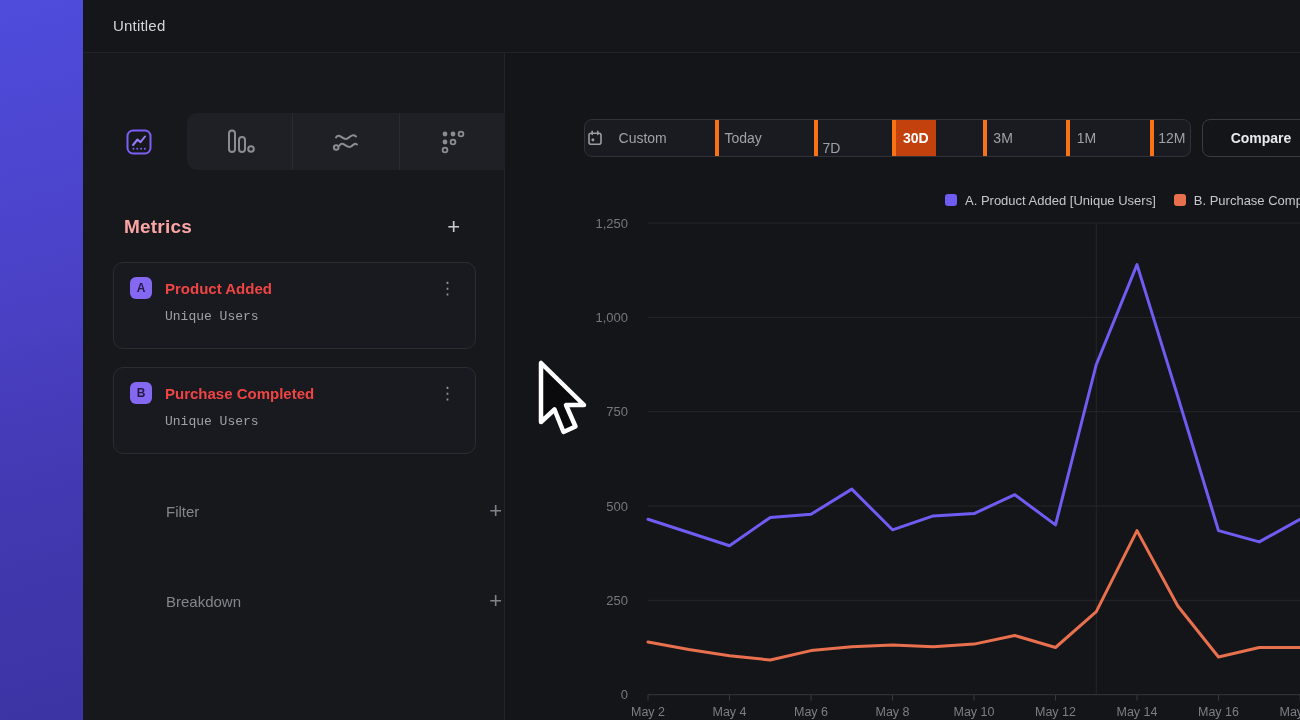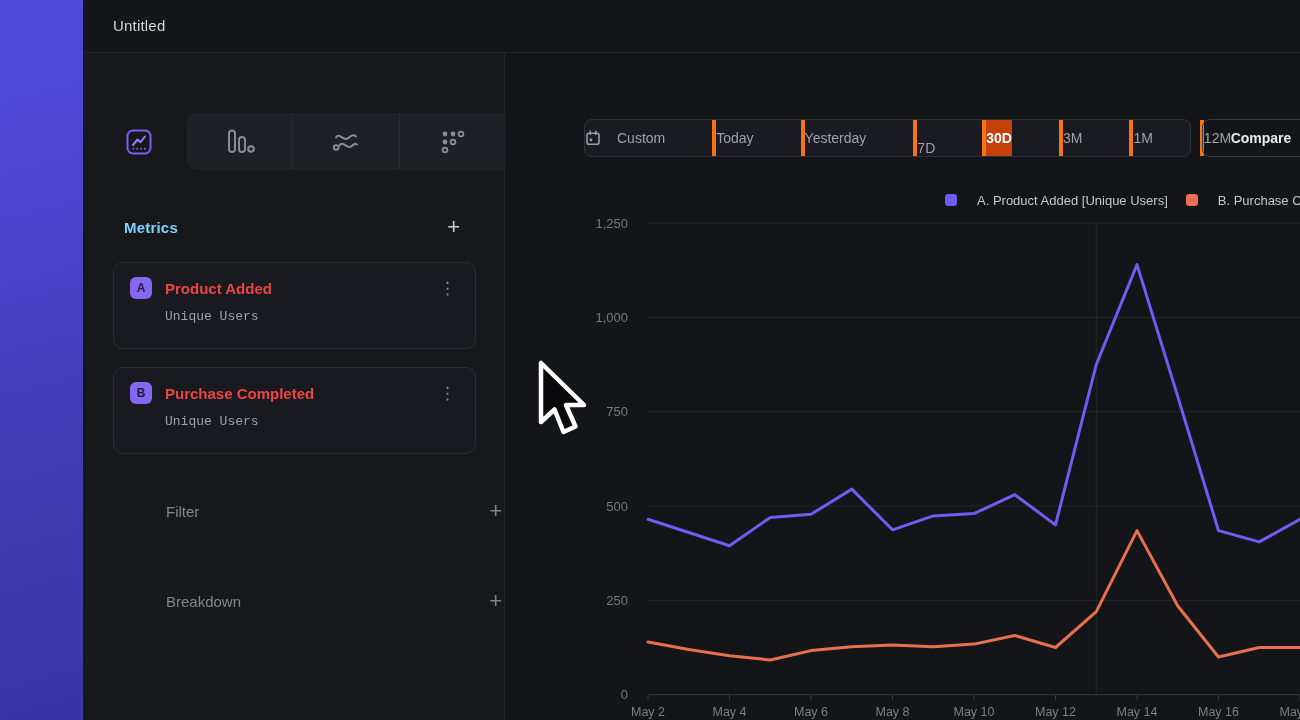--- a/index.html
+++ b/index.html
@@ -31,21 +31,21 @@
   .tabstrip { position:absolute; left:0; top:60px; width:100%; height:57px; }
   .tab-selected { position:absolute; left:7px; top:0; width:97px; height:57px;
     display:flex; align-items:center; justify-content:center; }
   .tab-others { position:absolute; left:104px; top:0; width:318px; height:57px;
     background:#1f2026; border-radius:10px 0 0 10px; display:flex; }
   .tab-cell { flex:1; display:flex; align-items:center; justify-content:center; }
   .tab-cell + .tab-cell { border-left:1px solid #2a2b31; }
 
   .metrics-header { position:absolute; left:0; top:152px; width:100%; height:44px;
     display:flex; align-items:center; padding:0 44px 0 41px; }
-  .metrics-title { font-size:15px; font-weight:700; color:#7dd3fc; letter-spacing:.2px; }
+  .metrics-title { font-size:19px; font-weight:700; color:#fca5a5; letter-spacing:.2px; }
   .plus-btn { margin-left:auto; font-size:22px; font-weight:400; color:#c9cad1;
     line-height:20px; cursor:pointer; }
   .plus-dim { color:#808189; }
 
   .metric-card { position:absolute; left:30px; width:363px; height:87px;
     border:1px solid #2c2d33; border-radius:10px; background:#191a1f; }
   .card-a { top:209px; } .card-b { top:314px; }
   .card-row { display:flex; align-items:center; padding:14px 16px 0 16px; }
   .badge { width:22px; height:22px; border-radius:6px; background:#8468f2;
     color:#221a44; font-size:12px; font-weight:700; display:flex;
@@ -70,21 +70,21 @@
     font-size:14px; color:#a0a1a8; cursor:pointer; height:100%; }
   .range-btn + .range-btn { border-left:4px solid #f97316;margin-left:47px; }
   .range-btn.selected { background:#c2410c; color:#ffffff; font-weight:700; }
 
   .compare-btn { position:absolute; left:697px; top:66px; height:38px; width:118px;
     border:1px solid #3a3b42; border-radius:8px; display:flex; align-items:center;
     justify-content:center; font-size:14px; font-weight:700; color:#e8e9ed; cursor:pointer; }
 
   .legend { position:absolute; left:440px; top:138px; height:18px; display:flex;
     align-items:center; gap:18px; white-space:nowrap; }
-  .legend-item { display:flex; align-items:center; gap:20px; cursor:pointer; }
+  .legend-item { display:flex; align-items:center; gap:8px; cursor:pointer; }
   .legend-swatch { width:12px; height:12px; border-radius:3px; flex:0 0 12px; }
   .legend-label { font-size:13px; color:#c6c7cd; }
 
   .chart-wrap { position:absolute; left:0; top:157px; width:795px; height:510px; }
 
   .cursor { position:absolute; left:452px; top:358px; z-index:40; pointer-events:none; }
 
   svg text { font-family:"Liberation Sans", sans-serif; }
 </style>
 </head>
@@ -183,23 +183,20 @@
           <svg width="16" height="16" viewBox="0 0 16 16">
             <rect x="2" y="3.2" width="12" height="11" rx="2" fill="none" stroke="#9b9ca2" stroke-width="1.6"></rect>
             <line x1="5.2" y1="1.4" x2="5.2" y2="4.4" stroke="#9b9ca2" stroke-width="1.6" stroke-linecap="round"></line>
             <line x1="10.8" y1="1.4" x2="10.8" y2="4.4" stroke="#9b9ca2" stroke-width="1.6" stroke-linecap="round"></line>
             <rect x="4.6" y="8.6" width="2.6" height="2.6" rx="0.6" fill="#9b9ca2"></rect>
           </svg>
           <span>Custom</span>
         </div>
         <div class="range-btn" style="width: 79px;">
           <span>Today</span>
-        </div>
-        <div class="range-btn" style="width: 113px;">
-          <span>Yesterday</span>
         </div>
         <div class="range-btn" style="width: 46px; align-items: flex-end;">
           <span>7D</span>
         </div>
         <div class="range-btn selected" style="width: 67px;">
           <span>30D</span>
         </div>
         <div class="range-btn" style="width: 55px;">
           <span>3M</span>
         </div>

